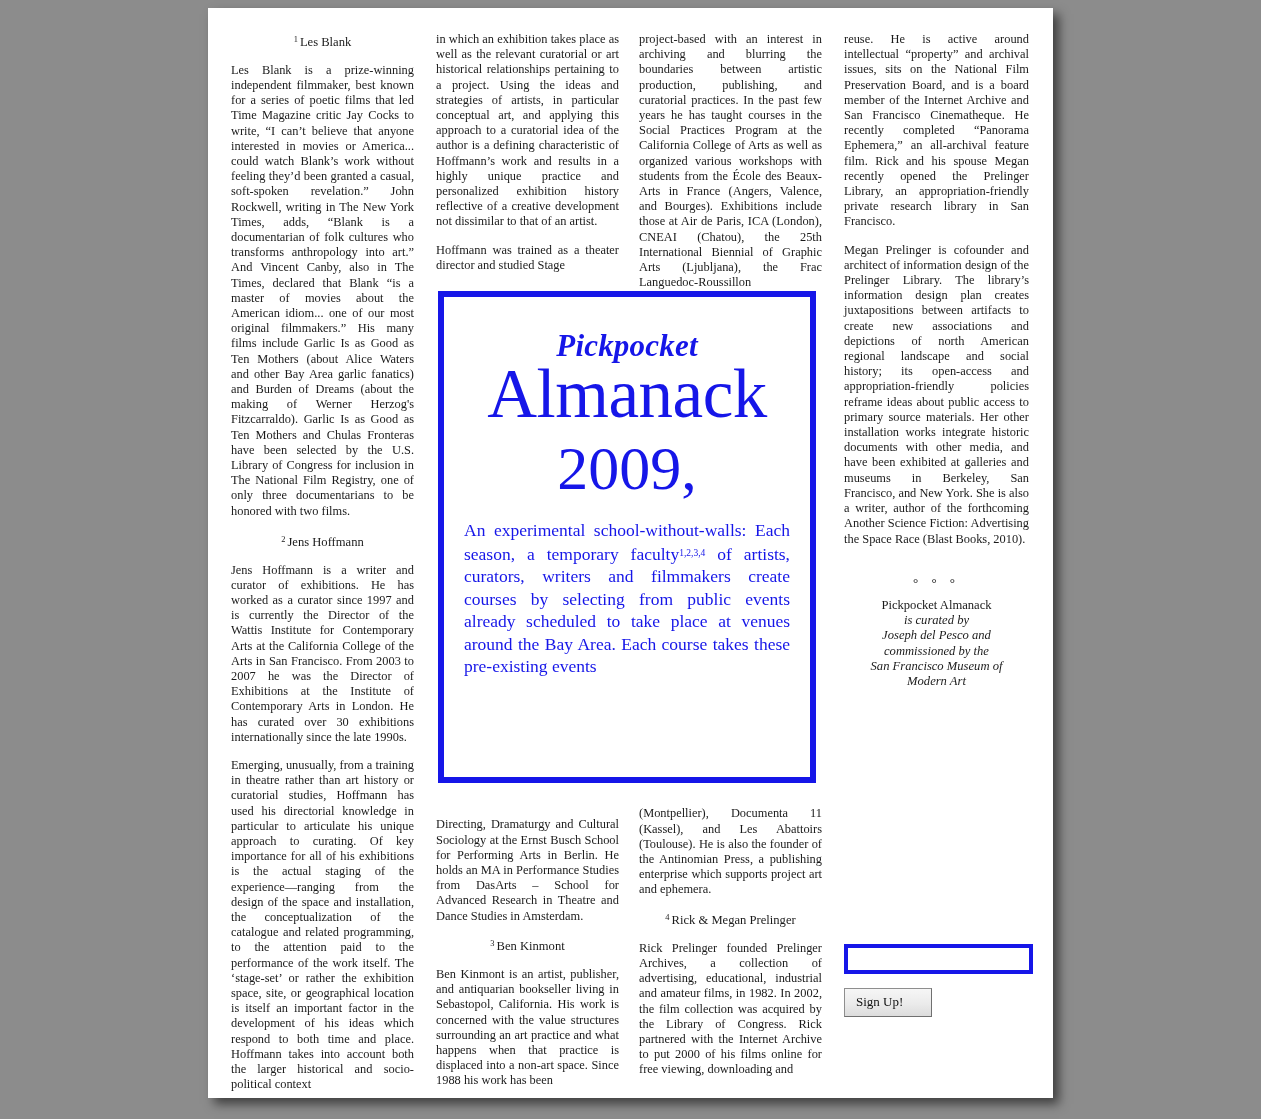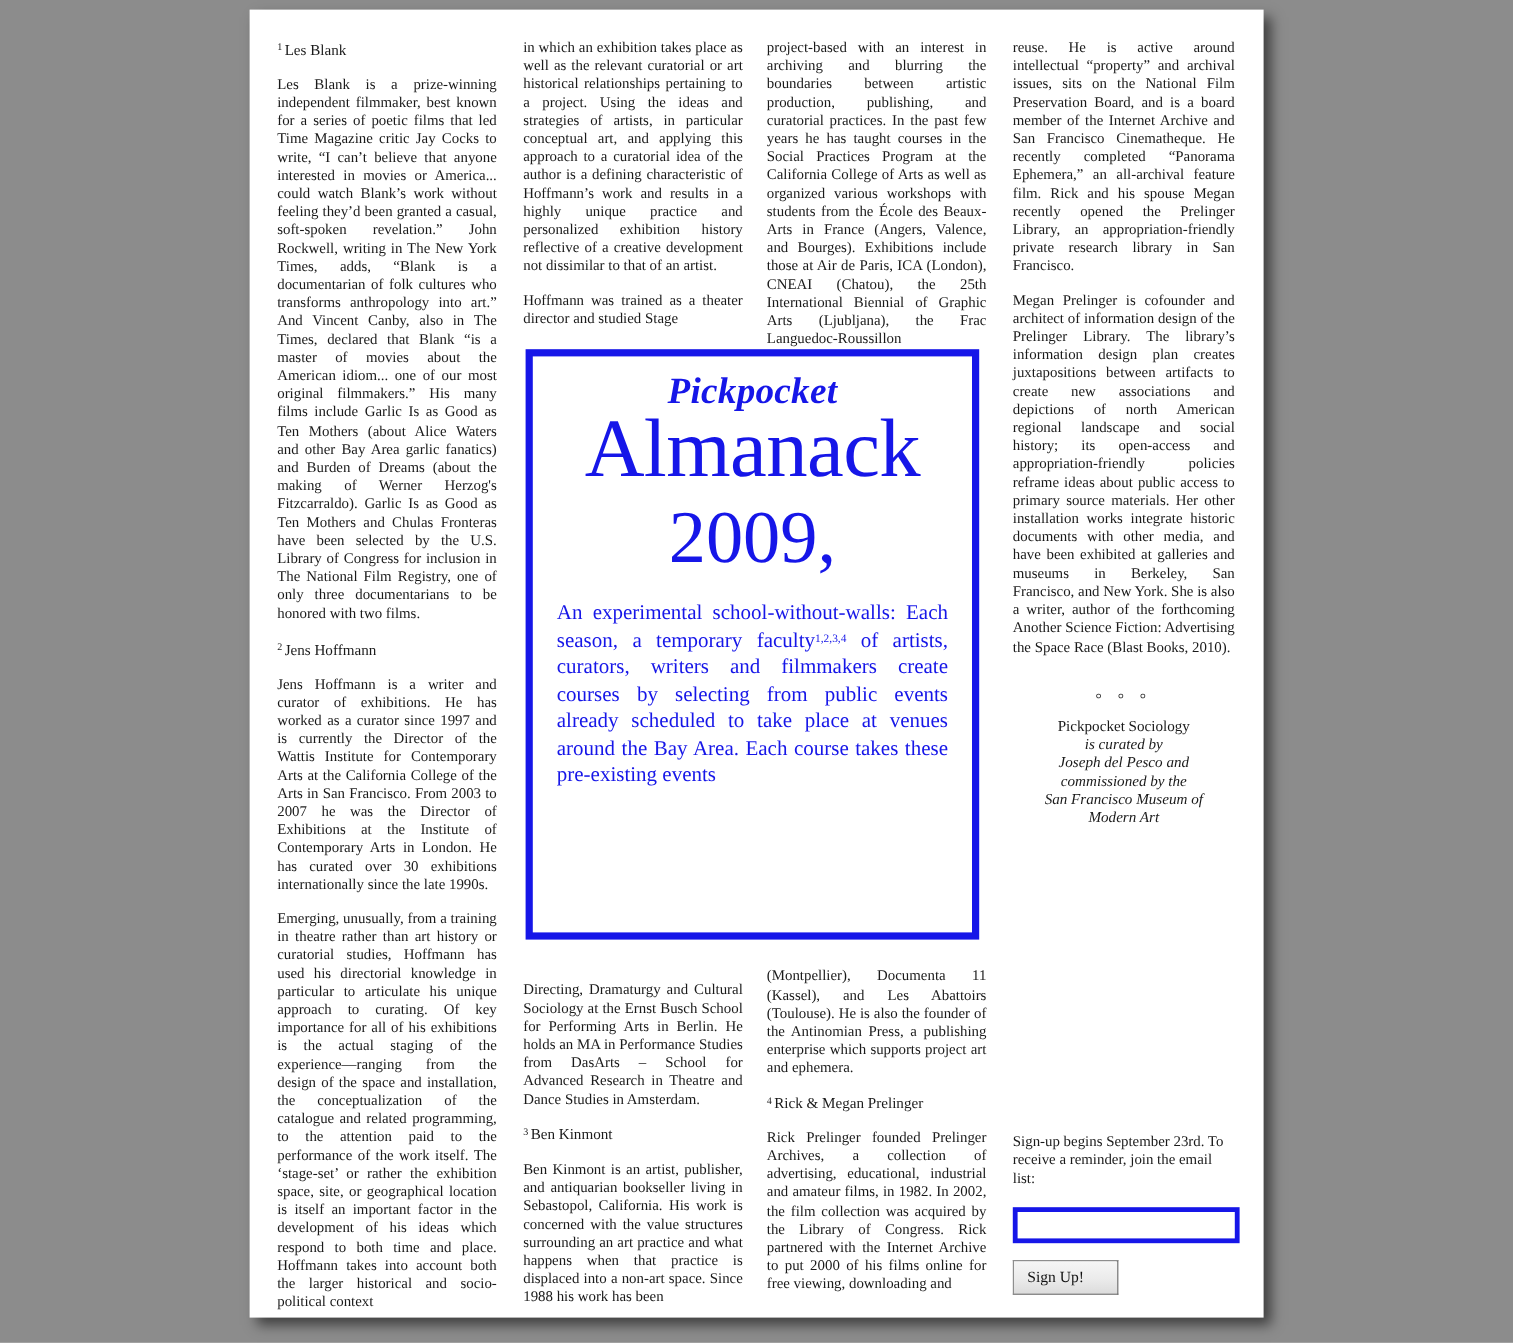--- a/index.html
+++ b/index.html
@@ -47,21 +47,21 @@
     margin: 0 0 13px 0;
     text-align: justify;
   }
   .col p:last-child { margin-bottom: 0; }
 
   h3.fn-head {
     font-size: 12.6px;
     font-weight: normal;
     line-height: 15.2px;
     margin: 0 0 13px 0;
-    text-align: left;
+    text-align: center;
   }
   h3.fn-head sup {
     font-size: 8.4px;
     vertical-align: 0.42em;
     margin-right: 2px;
   }
 
   
   .colb {
     position: absolute;
@@ -81,21 +81,21 @@
     top: 283px;
     width: 378px;
     height: 492px;
     border: 6px solid #1616e8;
     box-sizing: border-box;
     background: #ffffff;
     text-align: center;
     color: #1616e8;
   }
   #hero-inner {
-    padding: 12px 14px 0 14px;
+    padding: 32px 14px 0 14px;
   }
   .hero-kicker {
     font-style: italic;
     font-weight: bold;
     font-size: 31px;
     line-height: 34px;
     letter-spacing: 0.2px;
   }
   .hero-title {
     font-size: 69px;
@@ -240,27 +240,26 @@
   <div class="colb" id="col3b">
     <p>(Montpellier), Documenta 11 (Kassel), and Les Abattoirs (Toulouse). He is also the founder of the Antinomian Press, a publishing enterprise which supports project art and ephemera.</p>
     <h3 class="fn-head">
       <sup>4</sup><span>Rick &amp; Megan Prelinger</span>
     </h3>
     <p>Rick Prelinger founded Prelinger Archives, a collection of advertising, educational, industrial and amateur films, in 1982. In 2002, the film collection was acquired by the Library of Congress. Rick partnered with the Internet Archive to put 2000 of his films online for free viewing, downloading and</p>
   </div>
 
   <div id="curated">
     <div class="ornament">° ° °</div>
-    <div class="curated-line">Pickpocket Sociology</div>
+    <div class="curated-line">Pickpocket Almanack</div>
     <div class="curated-line ital">is curated by</div>
     <div class="curated-line ital">Joseph del Pesco and</div>
     <div class="curated-line ital">commissioned by the</div>
     <div class="curated-line ital">San Francisco Museum of</div>
     <div class="curated-line ital">Modern Art</div>
   </div>
 
   <div id="signup">
-    <p class="signup-text">Sign-up begins September 23rd. To receive a reminder, join the email list:</p>
     <input id="email-input" type="text" placeholder="" style="">
     <button id="signup-button">Sign Up!</button>
   </div>
 
 </div>
 
 </body></html>

